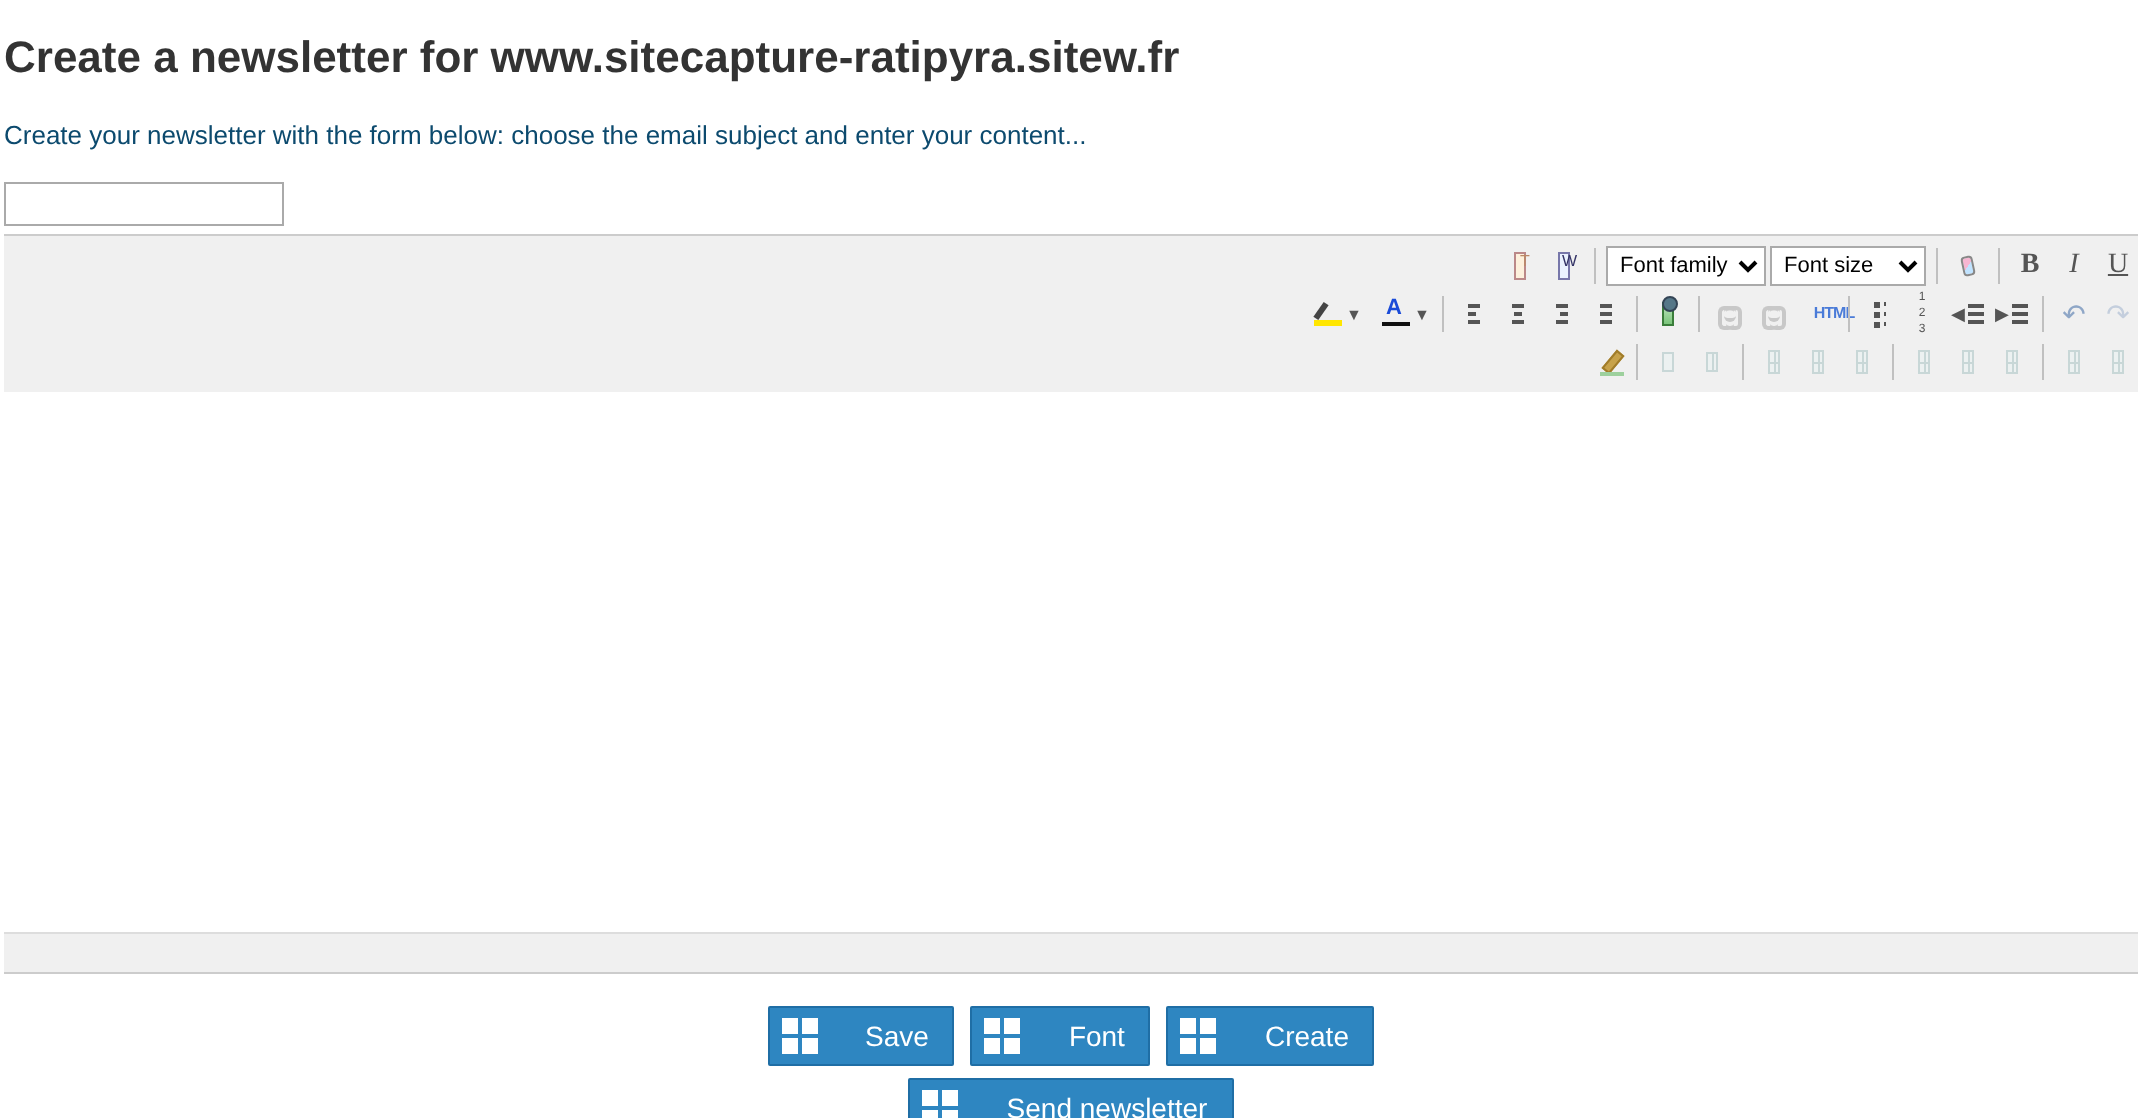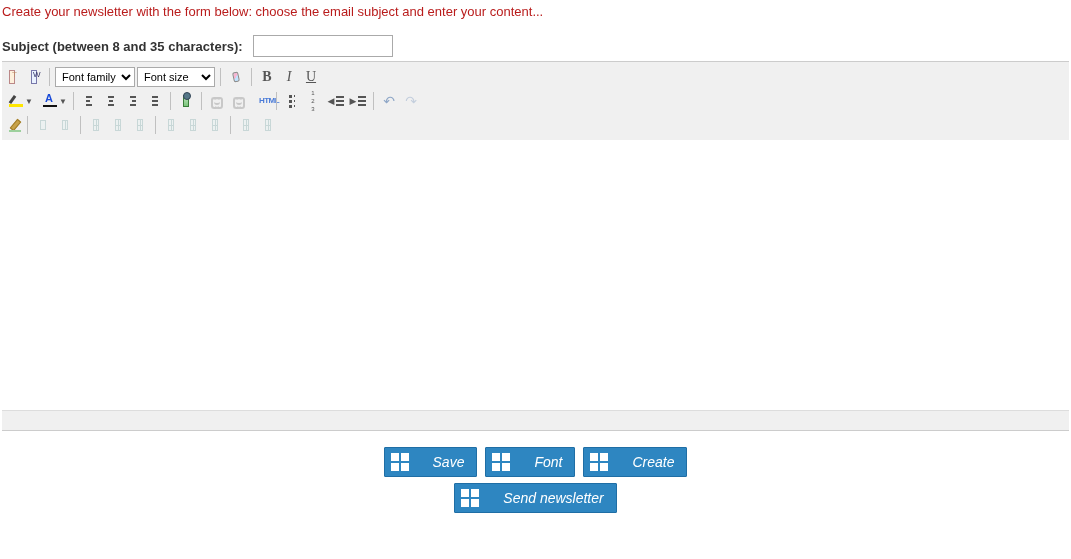--- a/index.html
+++ b/index.html
@@ -15,21 +15,21 @@
     padding: 4px 2px 20px 2px;
   }
   h1 {
     font-size: 22px;
     font-weight: bold;
     margin: 12px 0 18px 0;
     color: #333;
   }
   .intro {
     font-size: 13px;
-    color: #b91c1c;
+    color: #0c4a6e;
     margin-bottom: 16px;
   }
   .subject-row {
     display: flex;
     align-items: center;
     gap: 10px;
     margin-bottom: 4px;
   }
   .subject-label {
     font-weight: bold;
@@ -46,21 +46,21 @@
     border: 1px solid #ccc;
     border-left: none;
     border-right: none;
     width: 100%;
   }
   .toolbars {
     background: #f0f0f0;
     padding: 3px 0;
     display: flex;
     flex-direction: column;
-    align-items: flex-start;
+    align-items: flex-end;
   }
   .tb-row {
     display: flex;
     align-items: center;
     gap: 2px;
     padding: 2px 0;
   }
   .tb-btn {
     width: 20px;
     height: 20px;
@@ -198,38 +198,37 @@
     display:inline-flex;
     align-items:center;
     gap: 24px;
     background: #2e86c1;
     color: #fff;
     border: 1px solid #1f6ea5;
     padding: 5px 12px 5px 6px;
     font-size: 14px;
     cursor: pointer;
     border-radius: 1px;
-    font-style: italic;
   }
   .btn .grid-icon {
     width: 18px; height: 18px;
     display:grid;
     grid-template: 1fr 1fr / 1fr 1fr;
     gap:2px;
   }
   .btn .grid-icon span { background:#fff; }
 </style>
 </head>
 <body>
 
 <div class="page">
+  <h1>Create a newsletter for www.sitecapture-ratipyra.sitew.fr</h1>
   <div class="intro">Create your newsletter with the form below: choose the email subject and enter your content...</div>
 
   <div class="subject-row">
-    <span class="subject-label">Subject (between 8 and 35 characters):</span>
     <input class="subject-input" type="text" value="" style="">
   </div>
 
   <div class="editor-shell">
     <div class="toolbars">
 
       <div class="tb-row">
         <button class="tb-btn">
             <span class="ico-doc"></span>
           </button>

